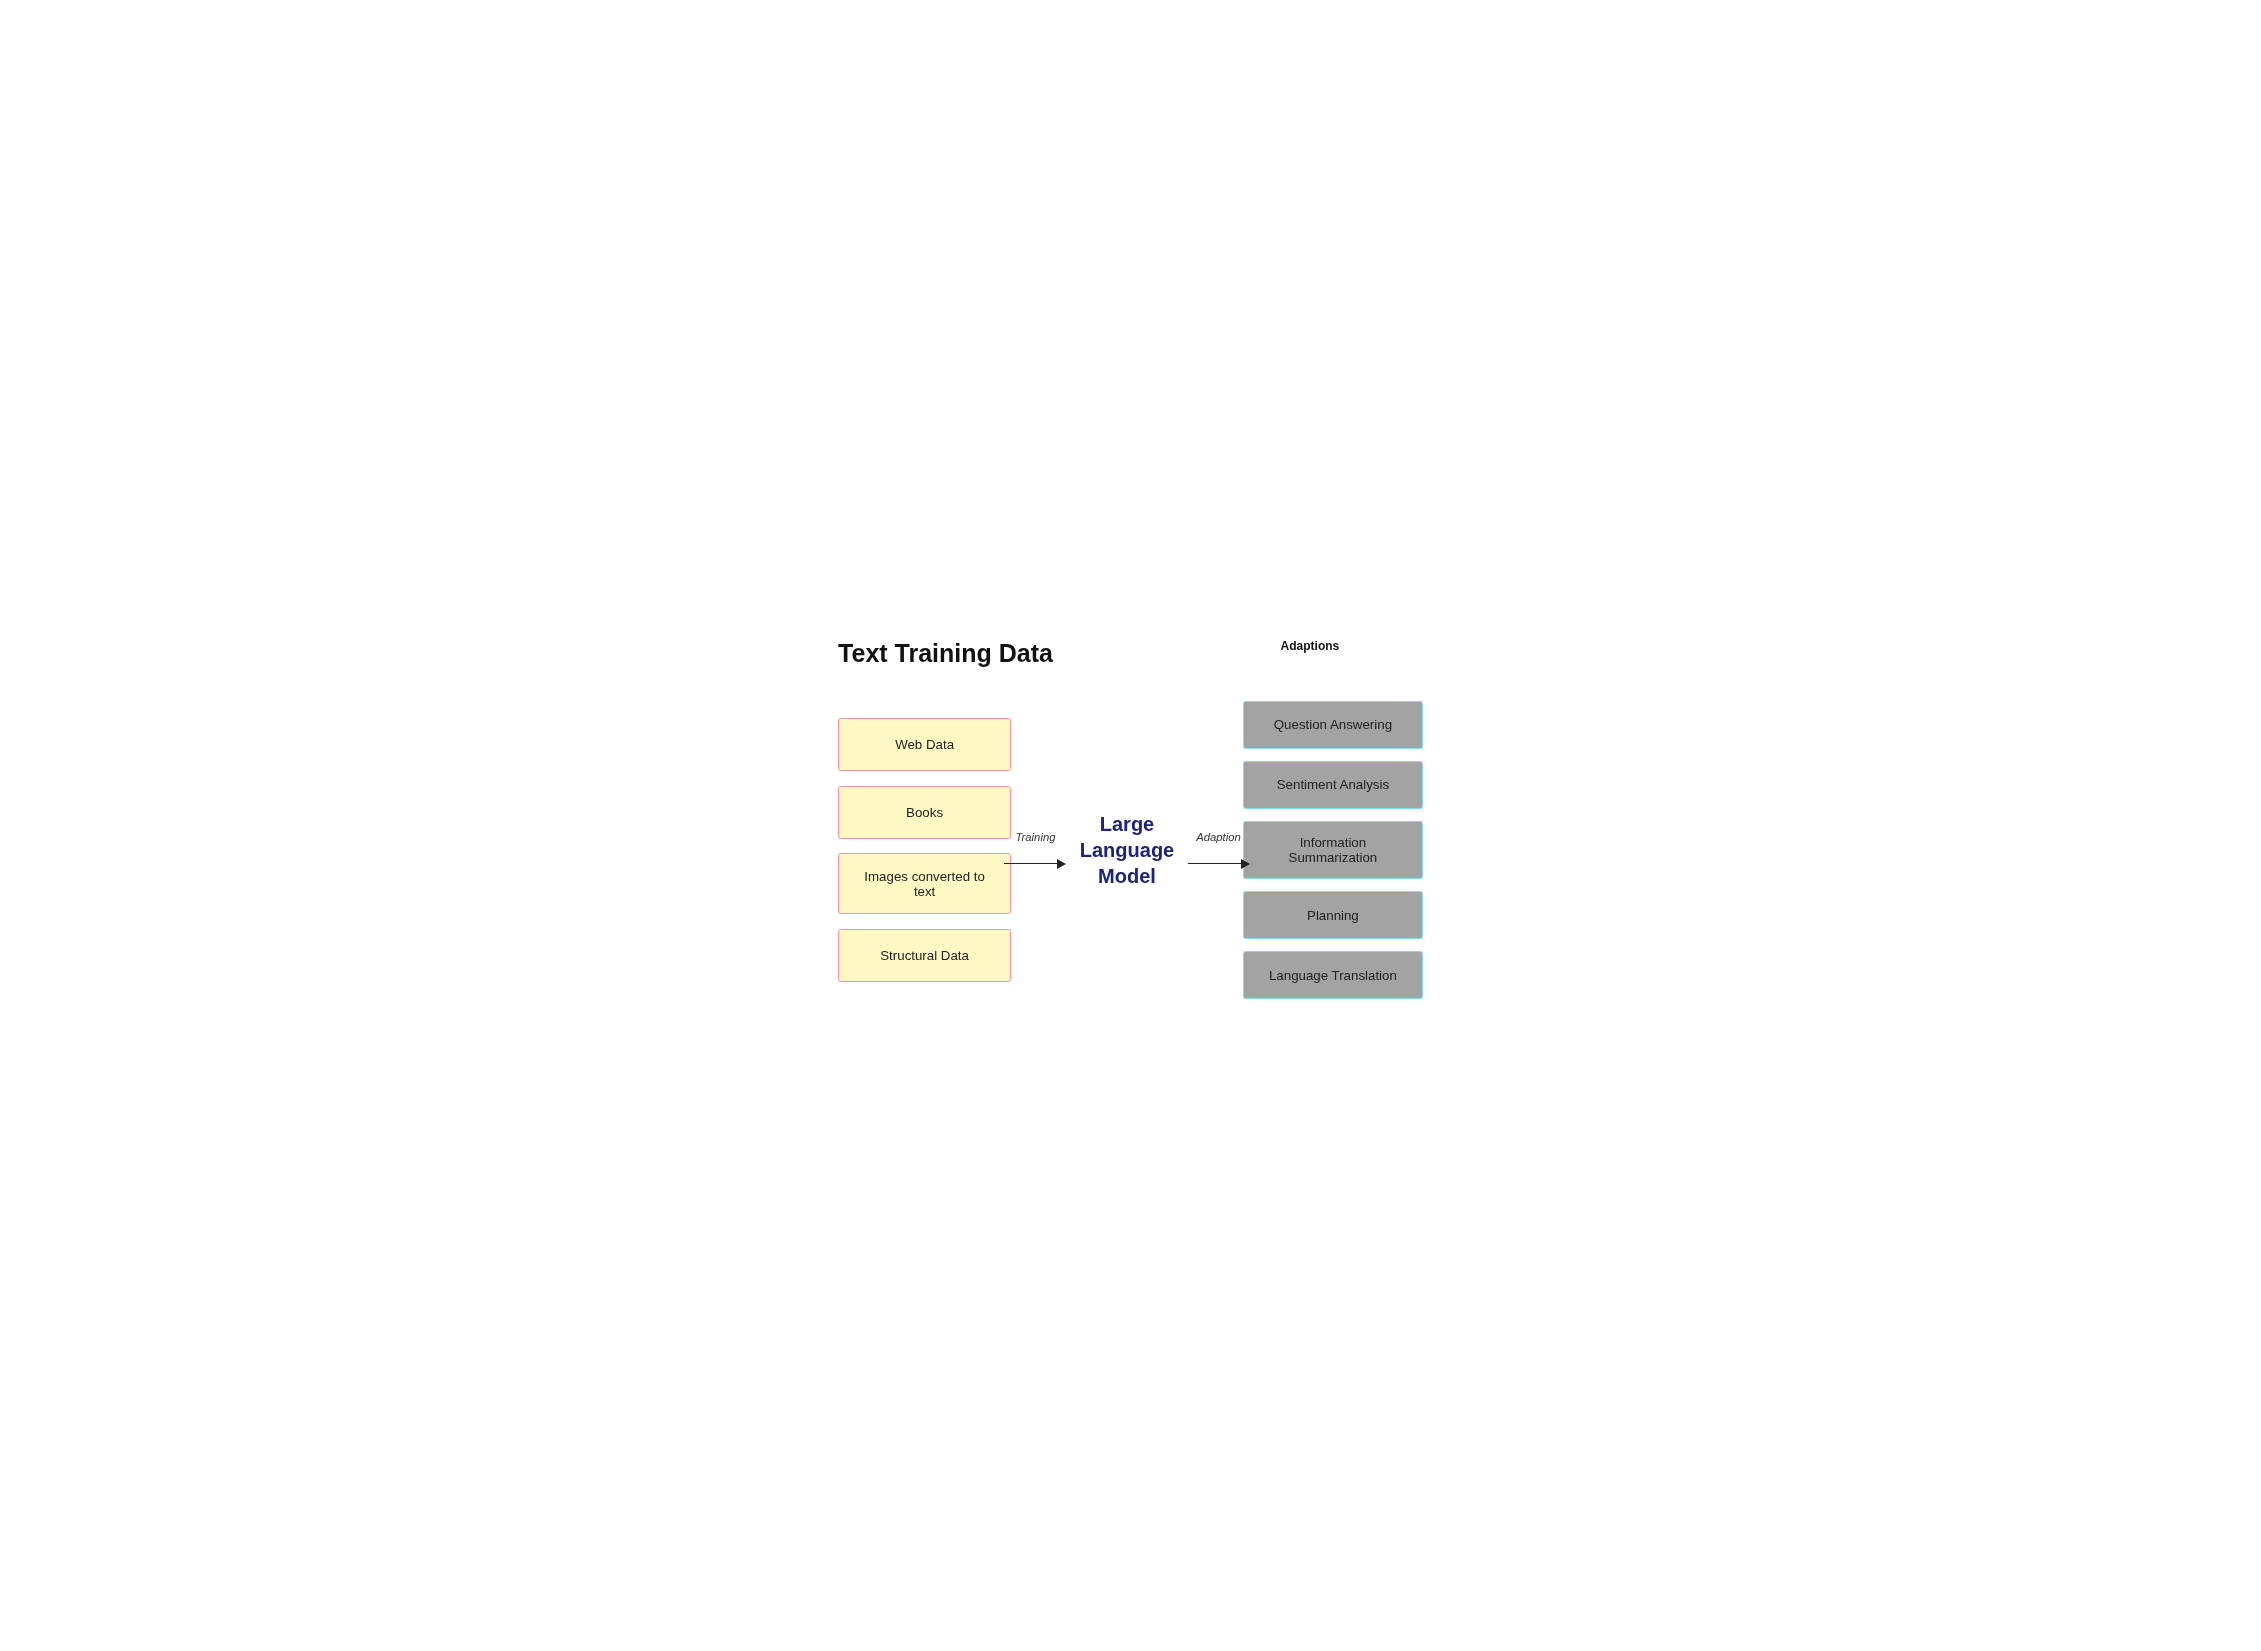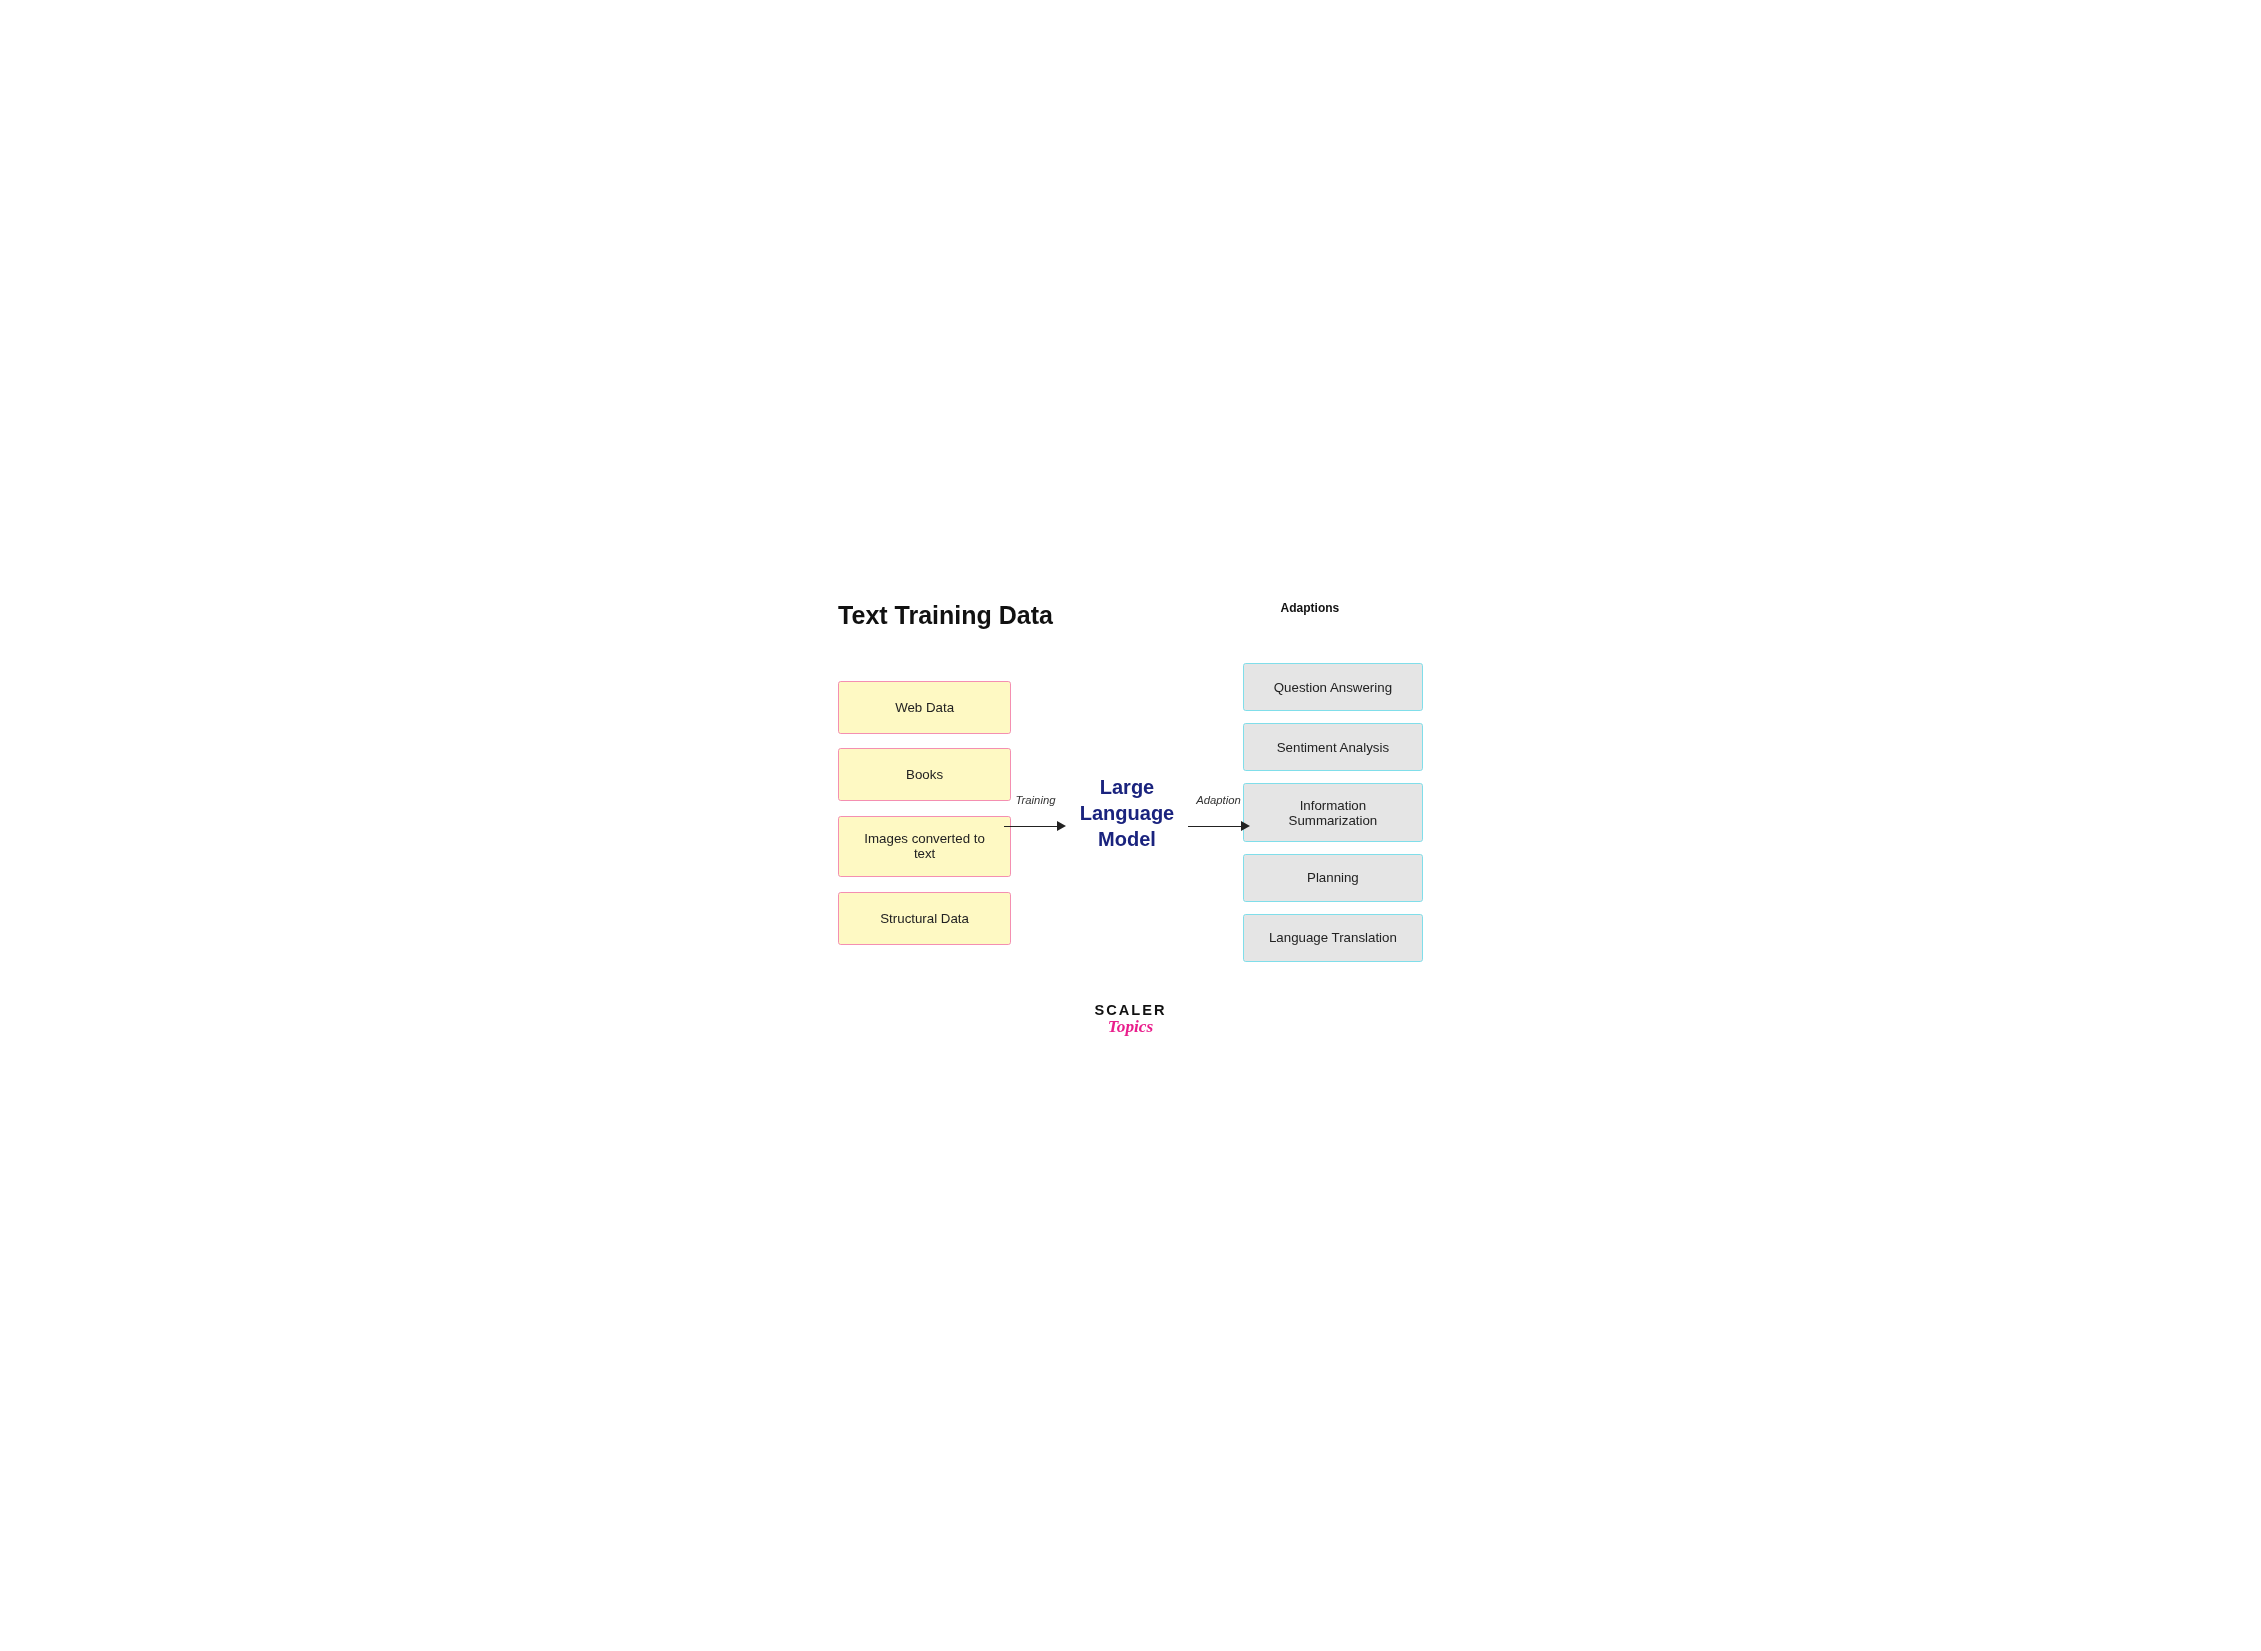--- a/index.html
+++ b/index.html
@@ -136,21 +136,21 @@
 
     
     .right-column {
       display: flex;
       flex-direction: column;
       gap: 12px;
       width: 180px;
     }
 
     .cyan-box {
-      background: #e5e5e5;
+      background: #a3a3a3;
       border: 1.3px solid #80deea;
       border-radius: 2.7px;
       padding: 13.3px 10.6px;
       text-align: center;
       font-size: 13.3px;
       color: #222;
       min-height: 48px;
       display: flex;
       align-items: center;
       justify-content: center;
@@ -233,19 +233,15 @@
 
     <div class="cyan-box">Question Answering</div>
         <div class="cyan-box">Sentiment Analysis</div>
         <div class="cyan-box">Information Summarization</div>
         <div class="cyan-box">Planning</div>
         <div class="cyan-box">Language Translation</div>
       </div>
 
   </div>
 
-  <div class="footer">
-    <span class="logo-scaler">SCALER</span>
-    <span class="logo-topics">Topics</span>
-  </div>
 
 </div>
 
 
 </body></html>

